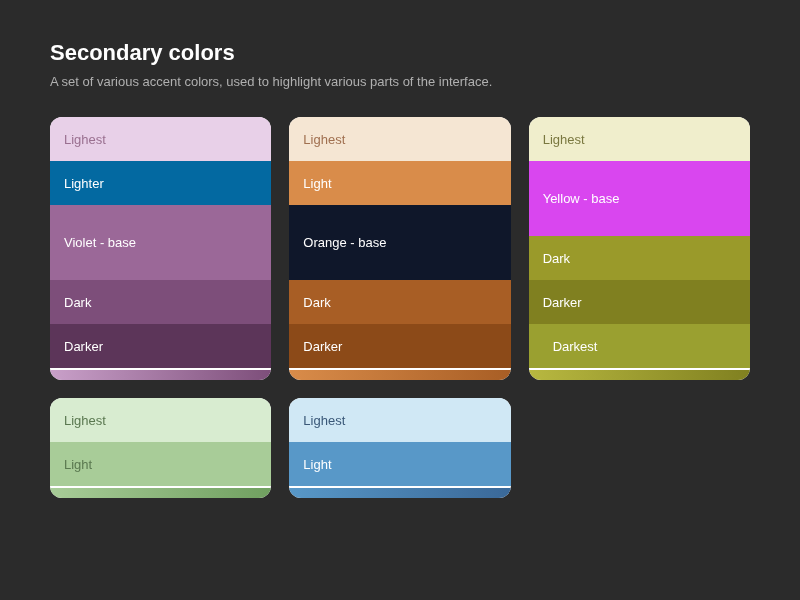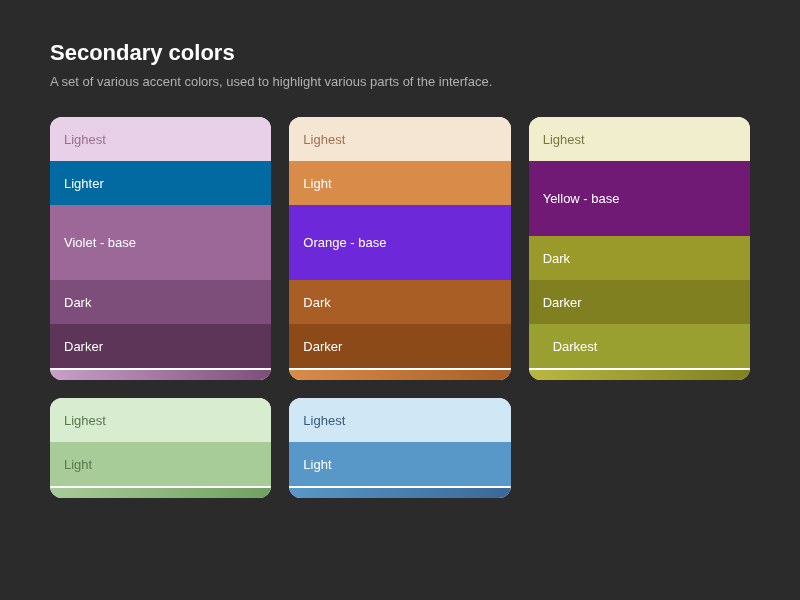--- a/index.html
+++ b/index.html
@@ -61,28 +61,28 @@
         <div class="color-swatch" style="background-color: rgb(232, 208, 232); color: rgb(154, 112, 144);">Lighest</div>
         <div class="color-swatch" style="background-color: #0369a1; color: rgb(255, 255, 255);">Lighter</div>
         <div class="color-swatch" style="background-color: rgb(155, 104, 152); color: rgb(255, 255, 255); min-height: 75px;">Violet - base</div>
         <div class="color-swatch" style="background-color: rgb(125, 78, 122); color: rgb(255, 255, 255);">Dark</div>
         <div class="color-swatch" style="background-color: rgb(92, 53, 89); color: rgb(255, 255, 255);">Darker</div>
         <div class="palette-bar" style="background: linear-gradient(to right, rgb(201, 160, 201), rgb(125, 78, 122));"></div>
       </div>
       <div class="palette-card">
         <div class="color-swatch" style="background-color: rgb(245, 230, 211); color: rgb(160, 112, 80);">Lighest</div>
         <div class="color-swatch" style="background-color: rgb(217, 140, 74); color: rgb(255, 255, 255);">Light</div>
-        <div class="color-swatch" style="background-color: #6d28d9; color: rgb(255, 255, 255); min-height: 75px;">Orange - base</div>
+        <div class="color-swatch" style="background-color: #0f172a; color: rgb(255, 255, 255); min-height: 75px;">Orange - base</div>
         <div class="color-swatch" style="background-color: rgb(168, 94, 37); color: rgb(255, 255, 255);">Dark</div>
         <div class="color-swatch" style="background-color: rgb(140, 74, 24); color: rgb(255, 255, 255);">Darker</div>
         <div class="palette-bar" style="background: linear-gradient(to right, rgb(217, 140, 74), rgb(168, 94, 37));"></div>
       </div>
       <div class="palette-card">
         <div class="color-swatch" style="background-color: rgb(240, 238, 204); color: rgb(122, 120, 64);">Lighest</div>
-        <div class="color-swatch" style="background-color: #701a75; color: rgb(255, 255, 255); min-height: 75px;">Yellow - base</div>
+        <div class="color-swatch" style="background-color: #d946ef; color: rgb(255, 255, 255); min-height: 75px;">Yellow - base</div>
         <div class="color-swatch" style="background-color: rgb(154, 154, 42); color: rgb(255, 255, 255);">Dark</div>
         <div class="color-swatch" style="background-color: rgb(128, 128, 32); color: rgb(255, 255, 255);">Darker</div>
         <div class="color-swatch" style="background-color: rgb(154, 160, 48); color: rgb(255, 255, 255); padding-left: 24px;">Darkest</div>
         <div class="palette-bar" style="background: linear-gradient(to right, rgb(184, 184, 64), rgb(128, 128, 32));"></div>
       </div>
       <div class="palette-card">
         <div class="color-swatch" style="background-color: rgb(216, 236, 208); color: rgb(90, 120, 80);">Lighest</div>
         <div class="color-swatch" style="background-color: rgb(168, 204, 152); color: rgb(90, 120, 80);">Light</div>
         <div class="palette-bar" style="background: linear-gradient(to right, rgb(168, 204, 152), rgb(112, 160, 96));"></div>
       </div>

